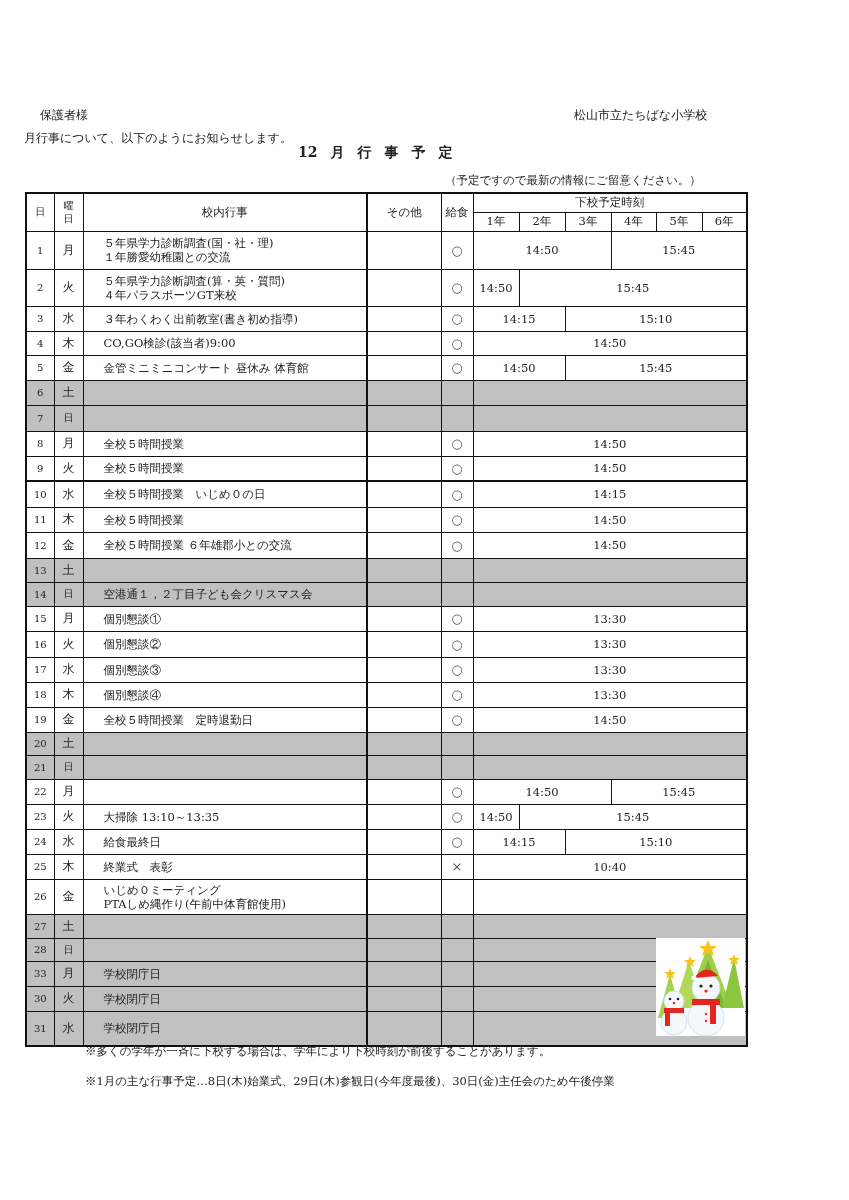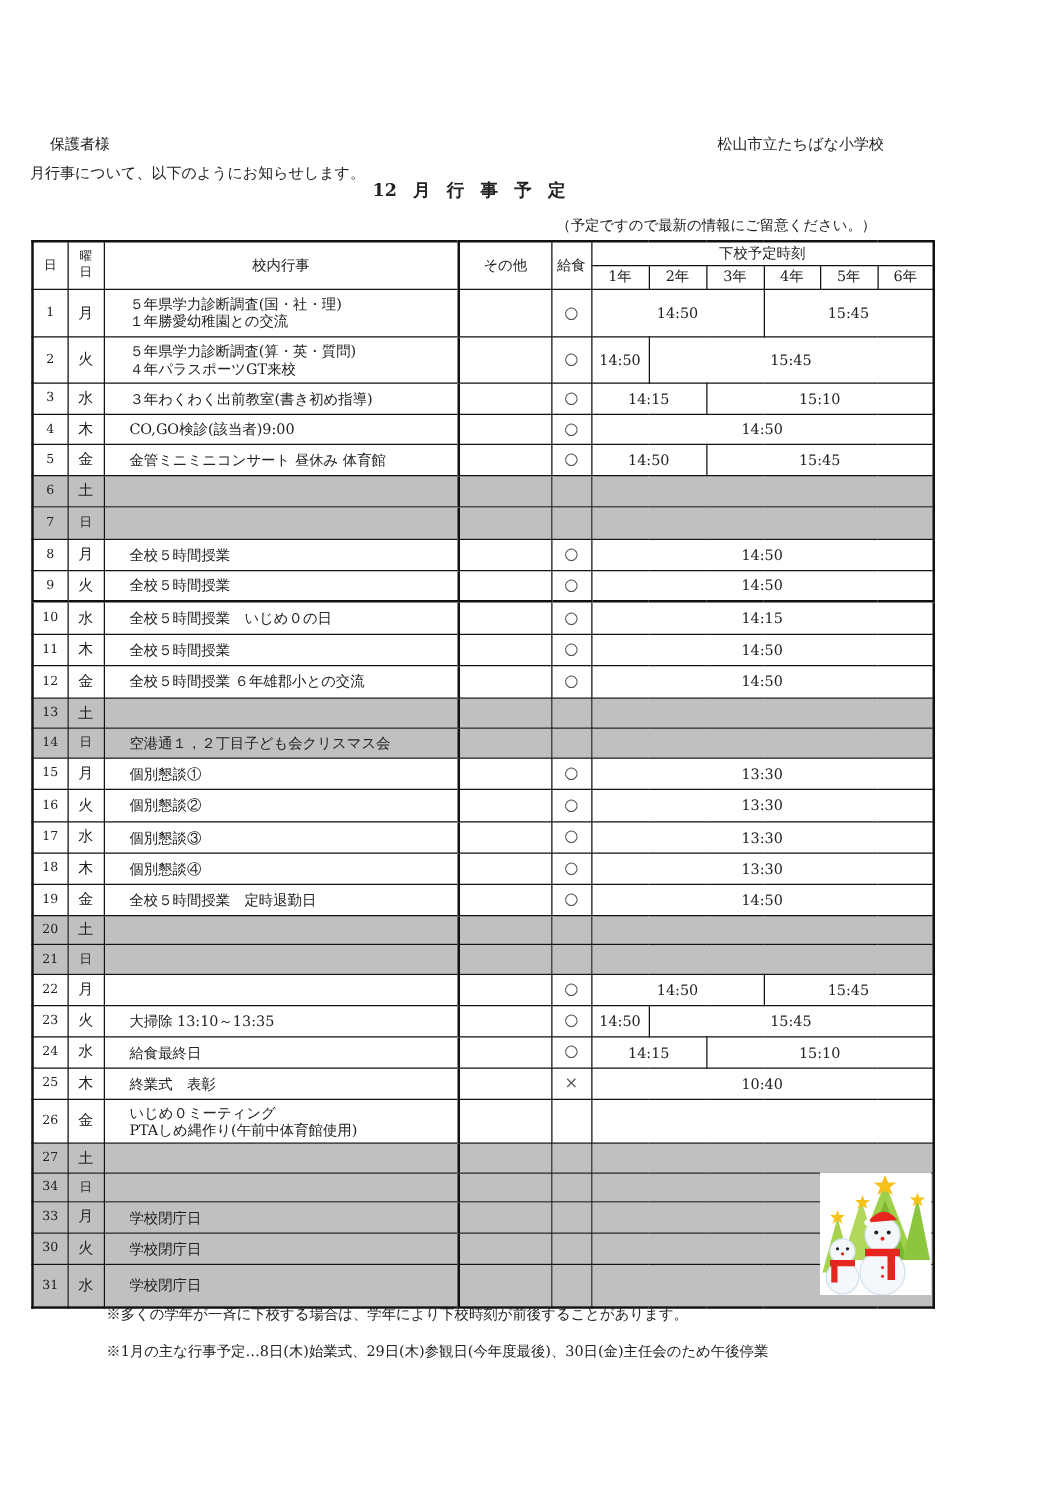--- a/index.html
+++ b/index.html
@@ -333,21 +333,21 @@
       </tr>
       <tr class="gray" style="height: 24px;">
         <td class="small">27</td>
         <td class="dow">土</td>
         <td class="ev"></td>
         <td class="thick-l"></td>
         <td class="lunch"></td>
         <td colspan="6"></td>
       </tr>
       <tr class="gray" style="height: 23px;">
-        <td class="small">34</td>
+        <td class="small">28</td>
         <td class="dow" style="font-size: 10px;">日</td>
         <td class="ev"></td>
         <td class="thick-l"></td>
         <td class="lunch"></td>
         <td colspan="6"></td>
       </tr>
       <tr class="gray" style="height: 25px;">
         <td class="small">33</td>
         <td class="dow">月</td>
         <td class="ev">

